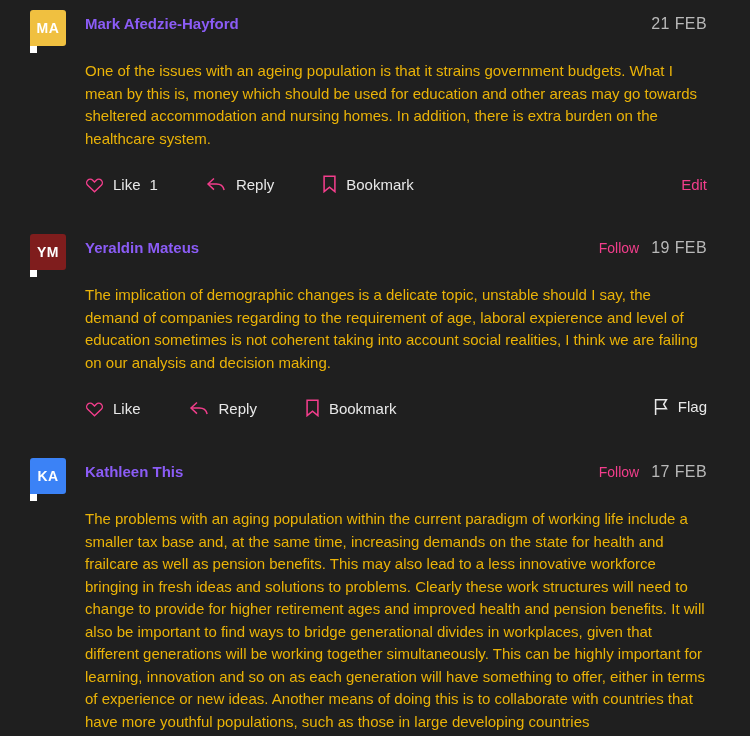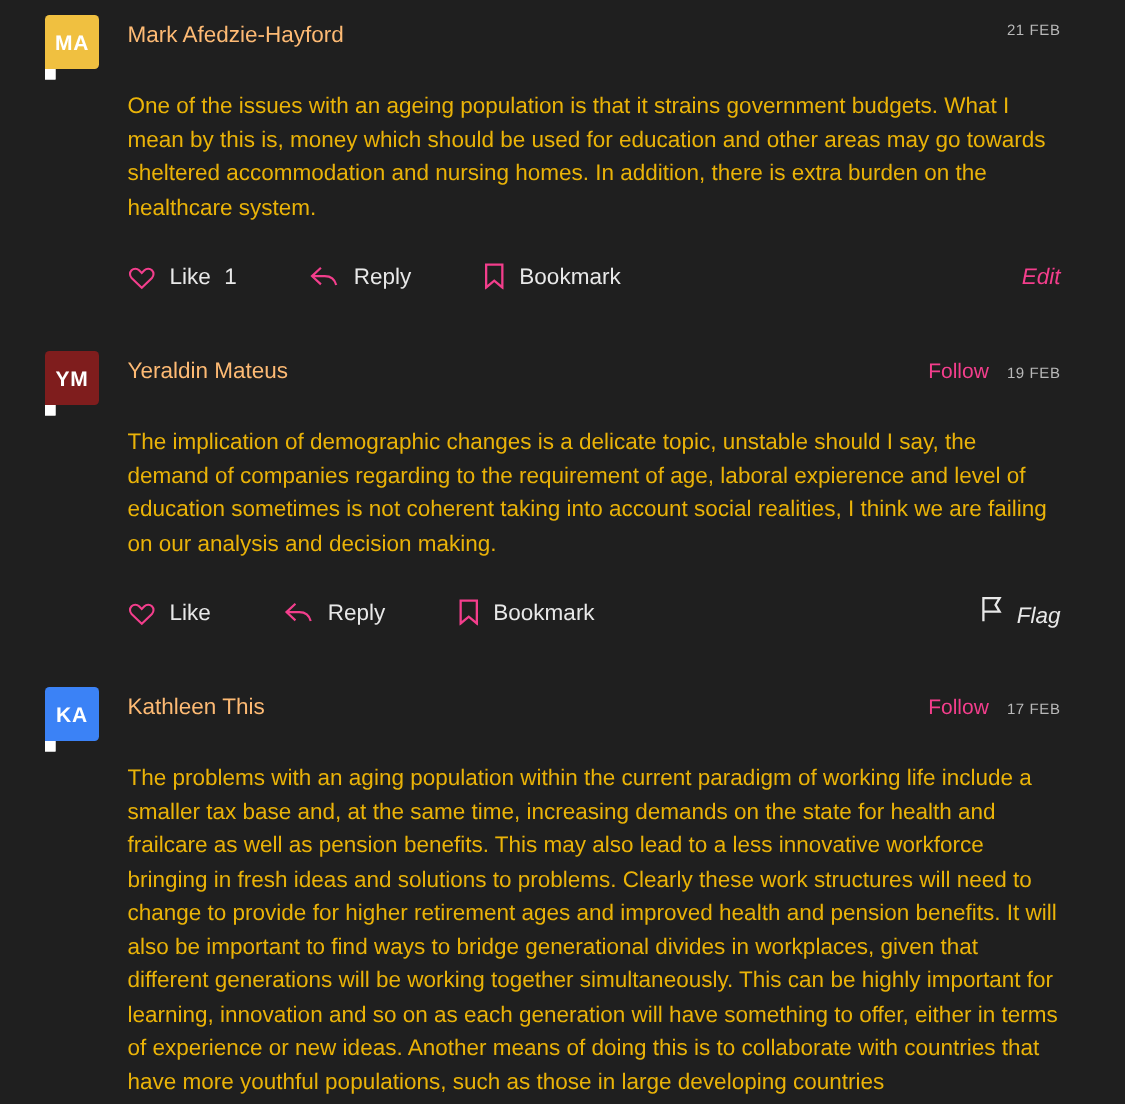--- a/index.html
+++ b/index.html
@@ -51,41 +51,41 @@
     bottom: -7px;
     width: 0;
     height: 0;
     border-style: solid;
     border-width: 7px 7px 0 0;
     border-color: inherit transparent transparent transparent;
   }
   .author {
     margin-left: 55px;
     font-size: 15px;
-    font-weight: normal;
-    color: #fdba74;
+    font-weight: bold;
+    color: #8b5cf6;
     line-height: 20px;
     padding-top: 4px;
   }
   .head-right {
     position: absolute;
     right: 0;
     top: 5px;
     display: flex;
     align-items: baseline;
     gap: 12px;
   }
   .follow-link {
     color: #f33e8c;
     font-size: 14px;
     cursor: pointer;
   }
   .date {
     color: #b9b9b9;
-    font-size: 10px;
+    font-size: 16px;
     letter-spacing: 0.4px;
   }
   .body-text {
     margin-left: 55px;
     margin-top: 14px;
     font-size: 15px;
     line-height: 22.5px;
     color: #eab308;
     max-width: 625px;
   }
@@ -107,25 +107,24 @@
     cursor: pointer;
   }
   .action .count {
     color: #e8e8e8;
   }
   .action svg { display: block; }
   .action-right {
     position: absolute;
     right: 0;
     display: flex;
-    align-items: flex-end;
+    align-items: flex-start;
     gap: 9px;
     font-size: 15px;
     cursor: pointer;
-    font-style: italic;
   }
   .edit-link { color: #f33e8c; }
   .flag-action { color: #e8e8e8; }
 </style>
 </head>
 <body style="background: rgb(31, 31, 31);">
 
 <div class="comment-list">
 
   <div class="comment">

